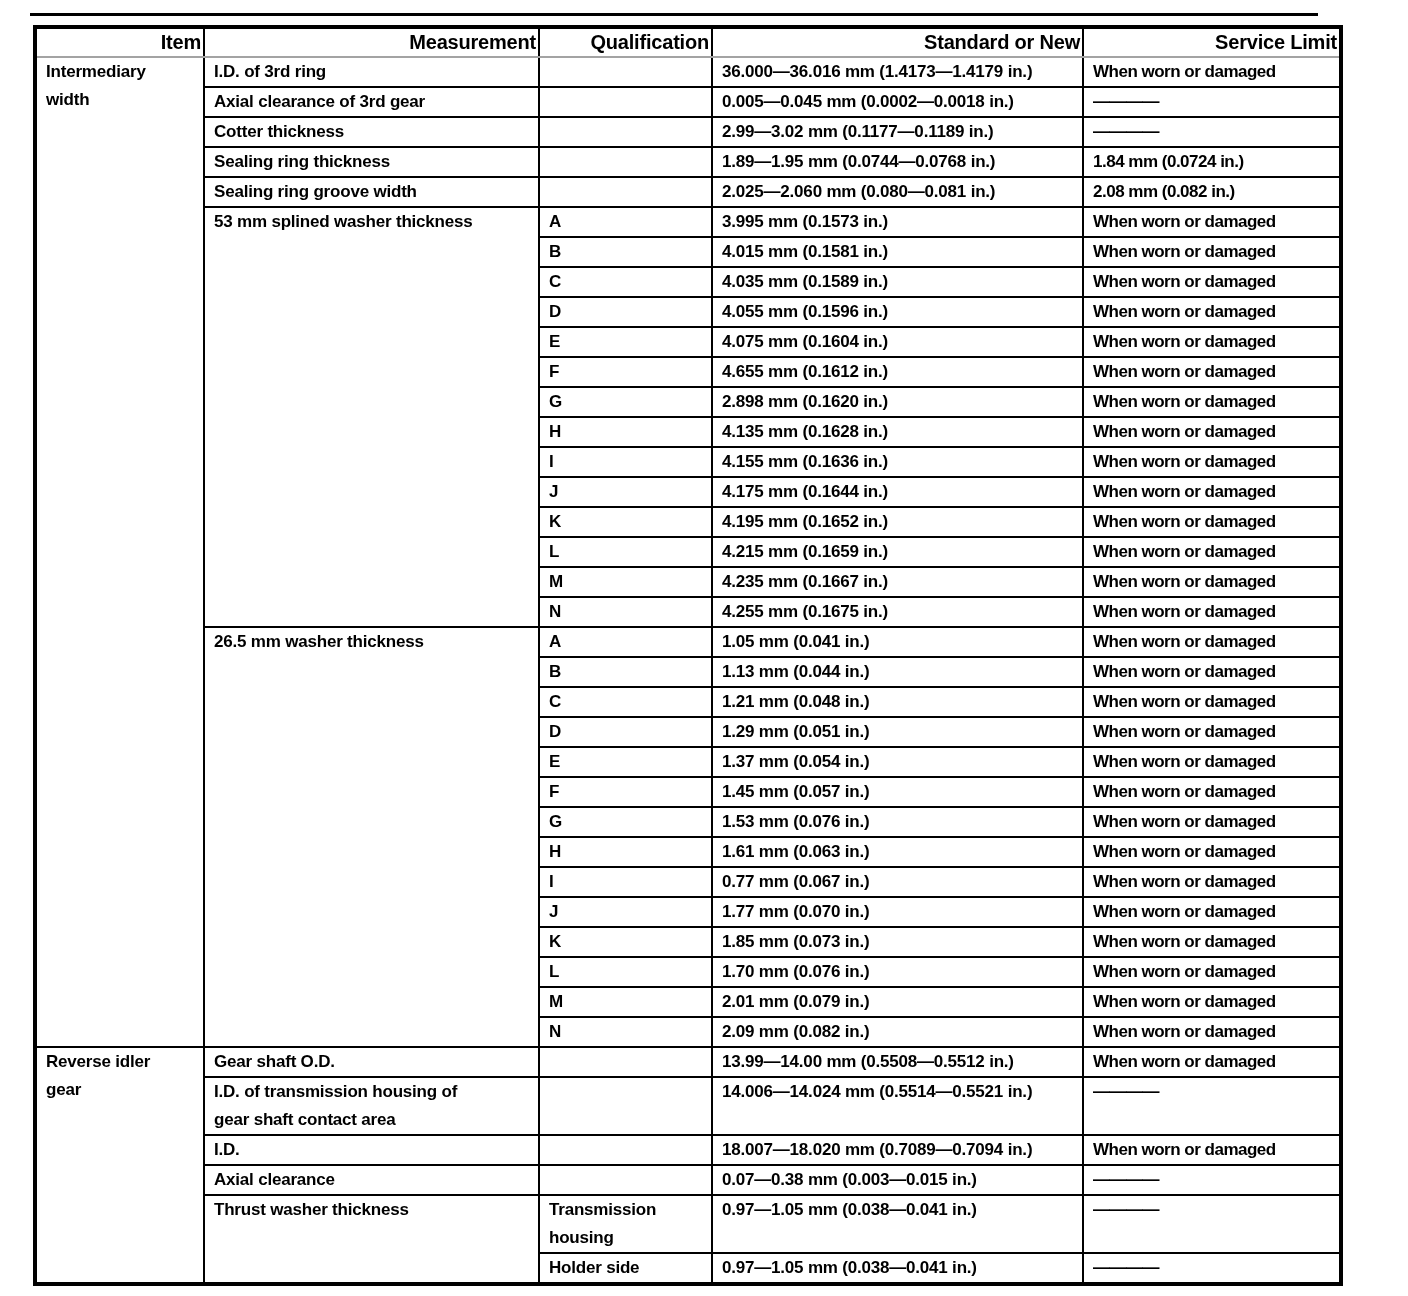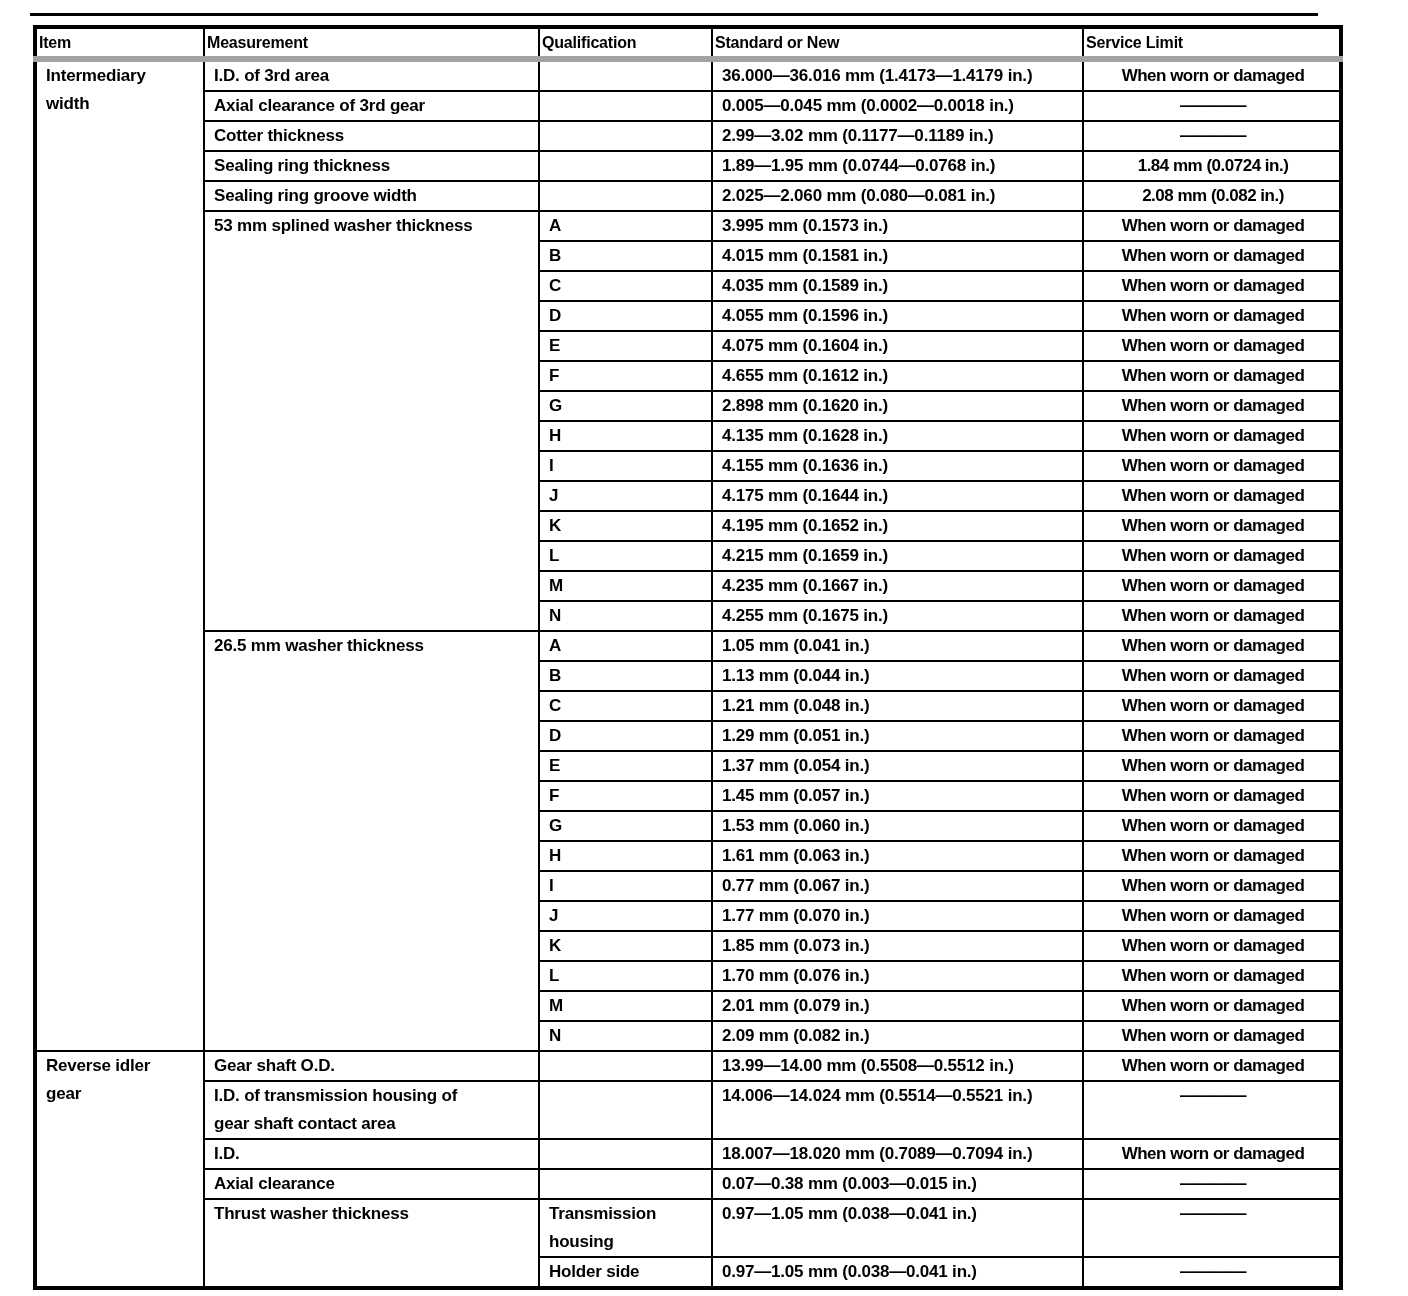--- a/index.html
+++ b/index.html
@@ -38,34 +38,33 @@
     font-weight: bold;
     font-size: 17px;
     line-height: 28px;
     color: #000;
     padding: 0 6px 0 9px;
     vertical-align: top;
     overflow: hidden;
     letter-spacing: -0.2px;
   }
   .spec th {
-    text-align: left;
-    border-bottom: 6px solid #a3a3a3;
-    font-size: 16px;
+    text-align: right;
+    border-bottom: 2px solid #a3a3a3;
+    font-size: 20px;
     line-height: 27px;
     padding: 0 2px;
   }
   .spec td.item,
   .spec td.meas,
   .spec td.qual {
     white-space: pre-line;
   }
   .spec td.svc {
     letter-spacing: -0.5px;
-    text-align: center;
   }
 </style>
 </head>
 <body>
 
 <div class="page">
   <div class="top-rule"></div>
   <table class="spec">
     <colgroup>
       <col style="width:169px">
@@ -80,21 +79,21 @@
         <th>Measurement</th>
         <th>Qualification</th>
         <th>Standard or New</th>
         <th>Service Limit</th>
       </tr>
     </thead>
     <tbody>
         <tr>
           <td class="item" rowspan="33">Intermediary
 width</td>
-          <td class="meas">I.D. of 3rd area</td>
+          <td class="meas">I.D. of 3rd ring</td>
           <td class="qual"></td>
           <td class="std">36.000—36.016 mm (1.4173—1.4179 in.)</td>
           <td class="svc">When worn or damaged</td>
         </tr>
         <tr>
           <td class="meas">Axial clearance of 3rd gear</td>
           <td class="qual"></td>
           <td class="std">0.005—0.045 mm (0.0002—0.0018 in.)</td>
           <td class="svc">————</td>
         </tr>
@@ -213,21 +212,21 @@
           <td class="std">1.37 mm (0.054 in.)</td>
           <td class="svc">When worn or damaged</td>
         </tr>
         <tr>
           <td class="qual">F</td>
           <td class="std">1.45 mm (0.057 in.)</td>
           <td class="svc">When worn or damaged</td>
         </tr>
         <tr>
           <td class="qual">G</td>
-          <td class="std">1.53 mm (0.060 in.)</td>
+          <td class="std">1.53 mm (0.076 in.)</td>
           <td class="svc">When worn or damaged</td>
         </tr>
         <tr>
           <td class="qual">H</td>
           <td class="std">1.61 mm (0.063 in.)</td>
           <td class="svc">When worn or damaged</td>
         </tr>
         <tr>
           <td class="qual">I</td>
           <td class="std">0.77 mm (0.067 in.)</td>

